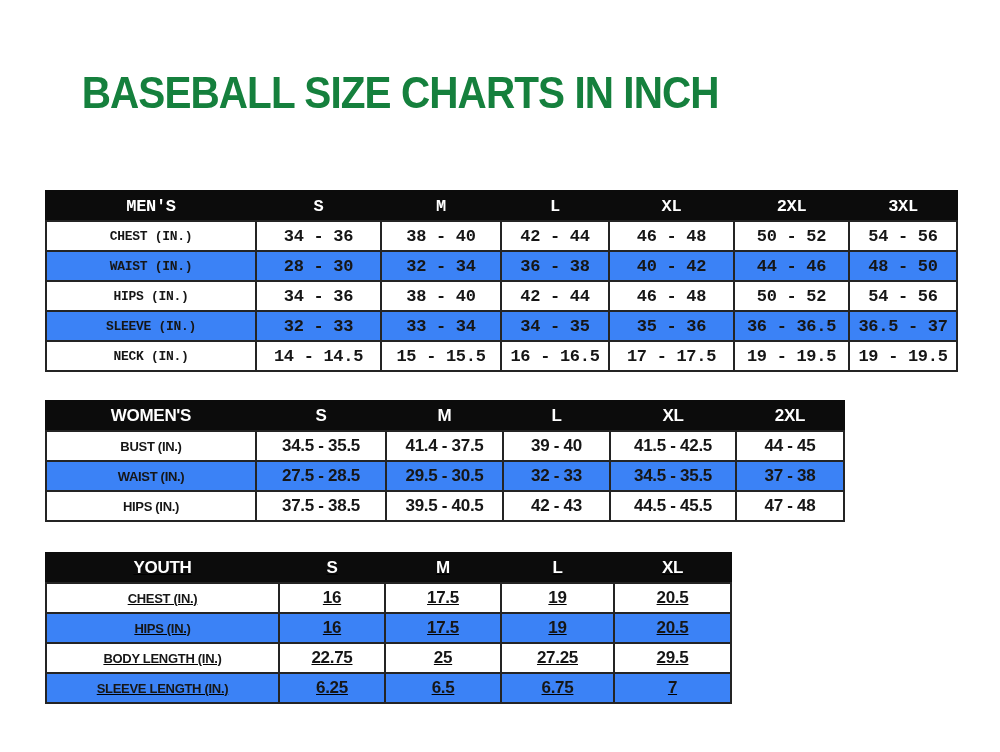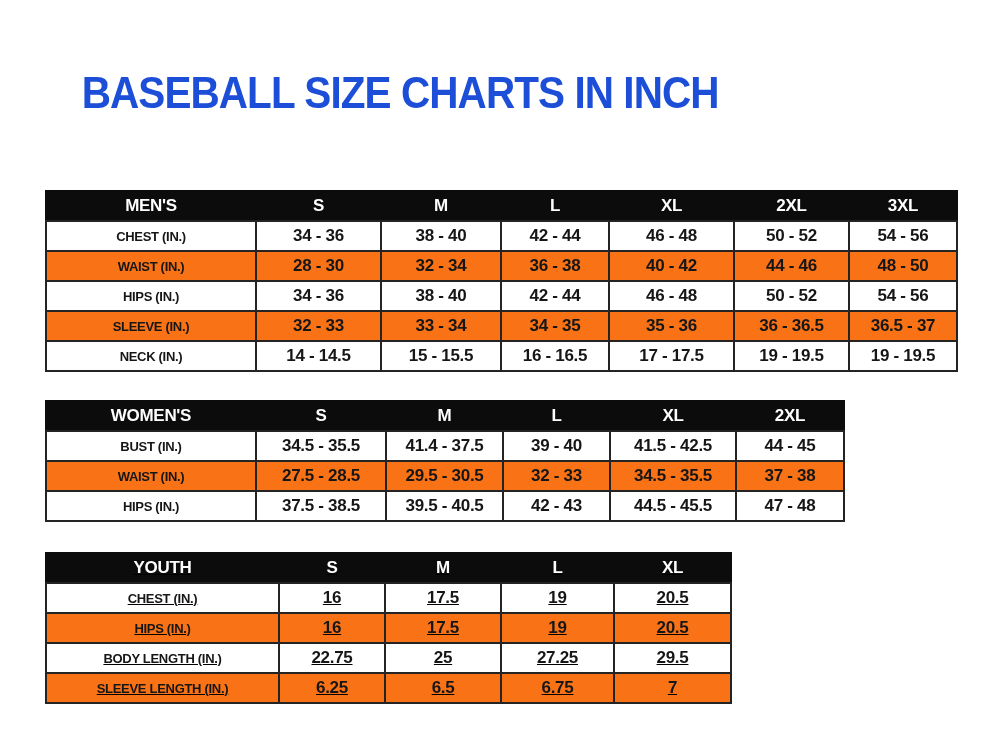--- a/index.html
+++ b/index.html
@@ -10,36 +10,36 @@
     overflow: hidden;
     position: relative;
   }
   .page-title {
     position: absolute;
     top: 68px; left: 0;
     width: 800px;
     text-align: center;
     font-size: 44px;
     font-weight: 800;
-    color: #1d4ed8;
+    color: #15803d;
     letter-spacing: -1px;
   }
   .page-title .condense {
     display: inline-block;
     transform: scaleX(0.92);
     transform-origin: center;
     white-space: nowrap;
   }
   table.size-table {
     position: absolute;
     border-collapse: collapse;
     table-layout: fixed;
     background: #ffffff;
   }
-  #table-mens   { top: 190px; left: 45px; }
+  #table-mens   { top: 190px; left: 45px; font-family: Liberation Mono, monospace; }
   #table-womens { top: 400px; left: 45px; border-radius: 30px; }
   #table-youth  { top: 552px; left: 45px; text-decoration: underline; }
 
   table.size-table th, table.size-table td {
     border: 2px solid #242424;
     height: 30px;
     text-align: center;
     vertical-align: middle;
     font-weight: 700;
     font-size: 17px;
@@ -49,21 +49,21 @@
     overflow: hidden;
     padding: 0 2px;
   }
   table.size-table thead th {
     background: #0c0c0c;
     color: #ffffff;
     border-color: #0c0c0c;
     border-bottom-color: #242424;
     font-size: 17px;
   }
-  table.size-table tbody tr.alt td { background: #f97316; }
+  table.size-table tbody tr.alt td { background: #3b82f6; }
   table.size-table tbody td.row-label { font-size: 13px; }
 </style>
 </head>
 <body>
 
 <h1 class="page-title">
   <span class="condense">BASEBALL SIZE CHARTS IN INCH</span>
 </h1>
 
 <table class="size-table" id="table-mens">

